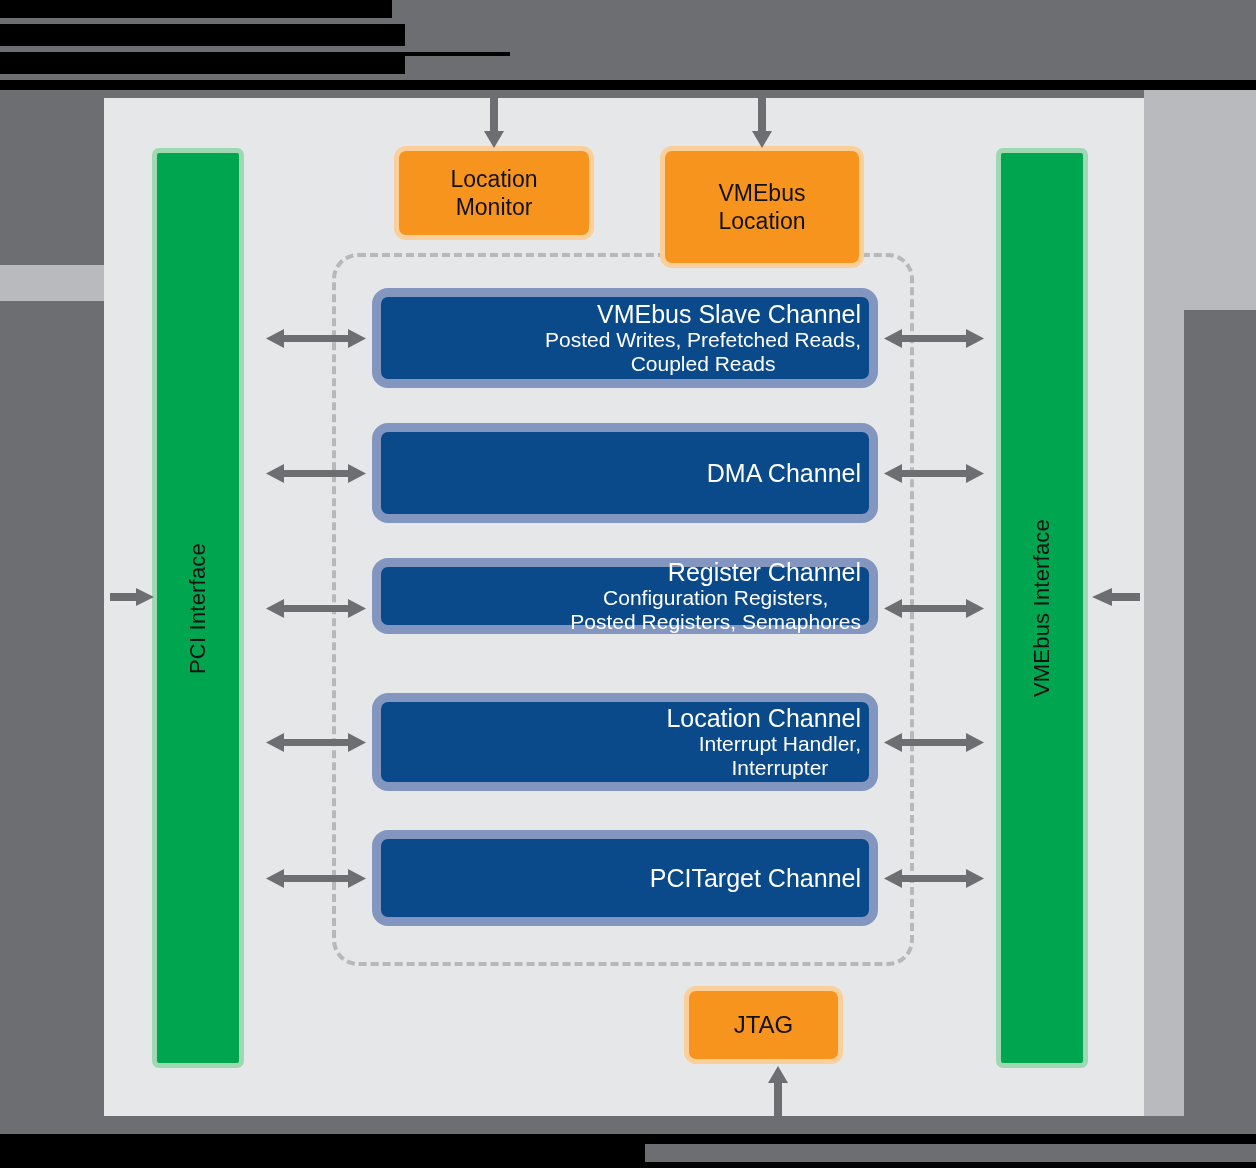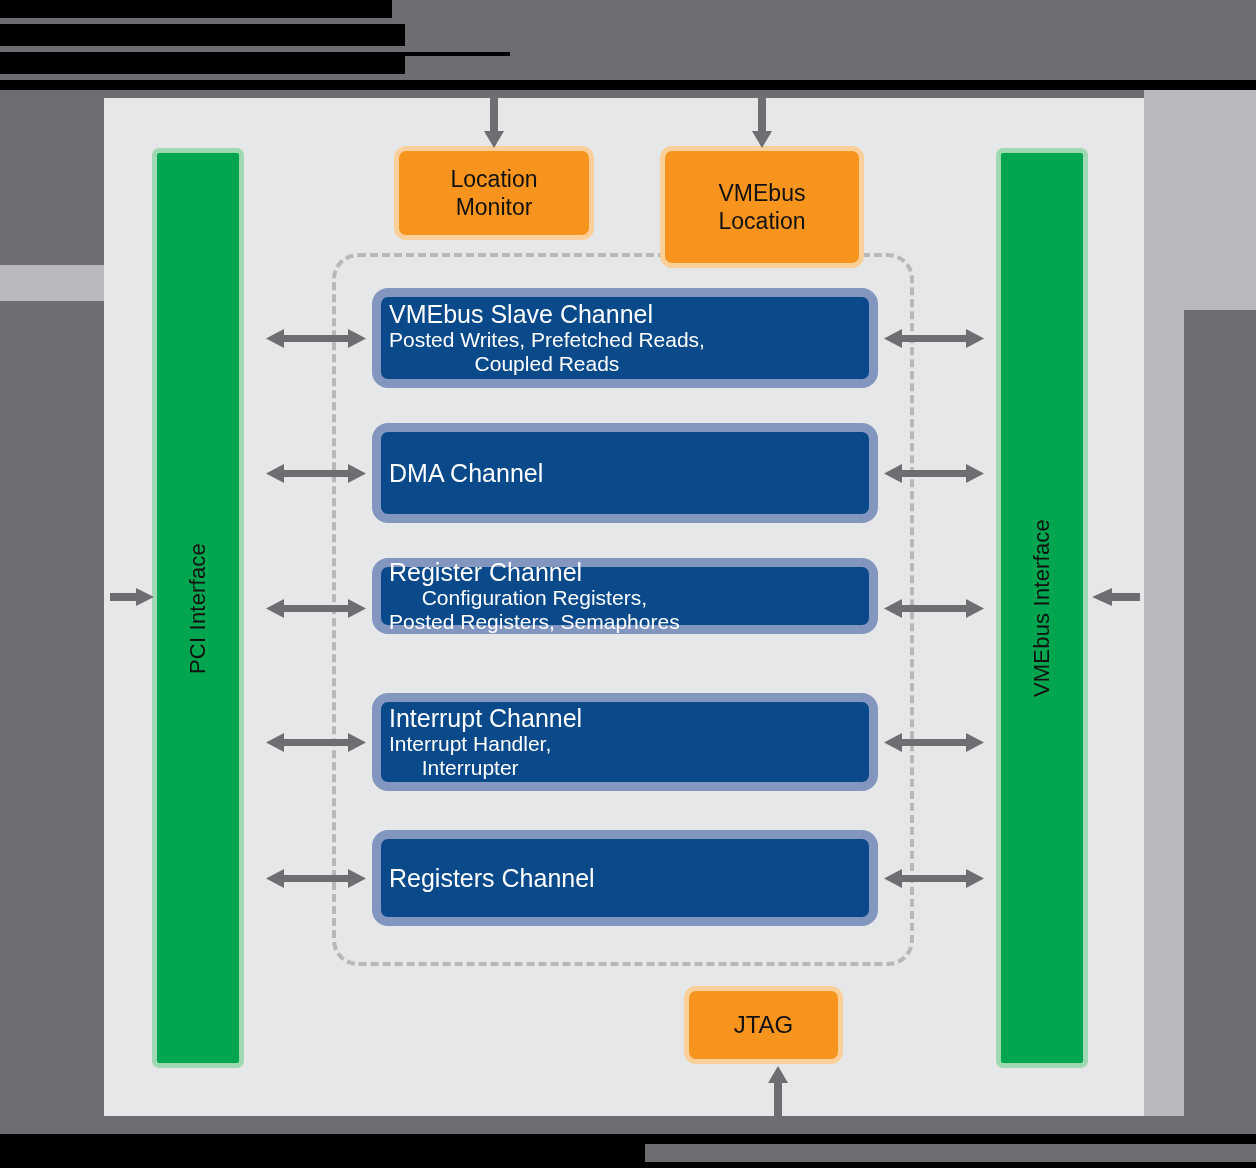--- a/index.html
+++ b/index.html
@@ -97,21 +97,21 @@
     position: absolute;
     left: 268px;
     width: 506px;
     background: #0b4d8f;
     background: #0a4a8a;
     border: 9px solid #8296bf;
     border-radius: 16px;
     box-sizing: border-box;
     display: flex;
     flex-direction: column;
-    align-items: flex-start;
+    align-items: flex-end;
     justify-content: center;
     color: #ffffff;
     text-align: center;
     padding: 2px 8px;
   }
   .channel .ch-title {
     font-size: 25px;
     line-height: 1.12;
     white-space: nowrap;
   }
@@ -231,27 +231,27 @@
       <div class="ch-title">DMA Channel</div>
     </div>
 
     <div class="channel" id="channel-2">
       <div class="ch-title">Register Channel</div>
       <div class="ch-sub">Configuration Registers,
 Posted Registers, Semaphores</div>
     </div>
 
     <div class="channel" id="channel-3">
-      <div class="ch-title">Interrupt Channel</div>
+      <div class="ch-title">Location Channel</div>
       <div class="ch-sub">Interrupt Handler,
 Interrupter</div>
     </div>
 
     <div class="channel" id="channel-4">
-      <div class="ch-title">Registers Channel</div>
+      <div class="ch-title">PCITarget Channel</div>
     </div>
 
     <div class="darrow darrow-left ar-0">
       <svg width="100" height="24" viewBox="0 0 100 24">
           <g fill="#6d6e71">
         <rect x="14" y="9" width="72" height="7"></rect>
         <polygon points="0,12.5 18,3 18,22"></polygon>
             <polygon points="100,12.5 82,3 82,22"></polygon>
       </g>
         </svg>

